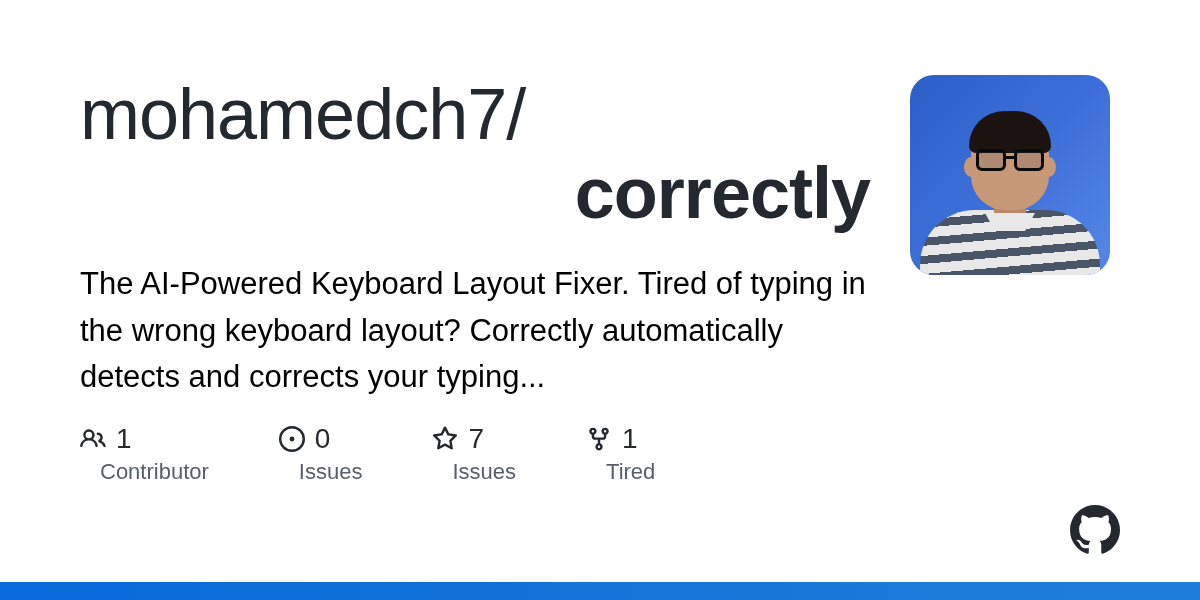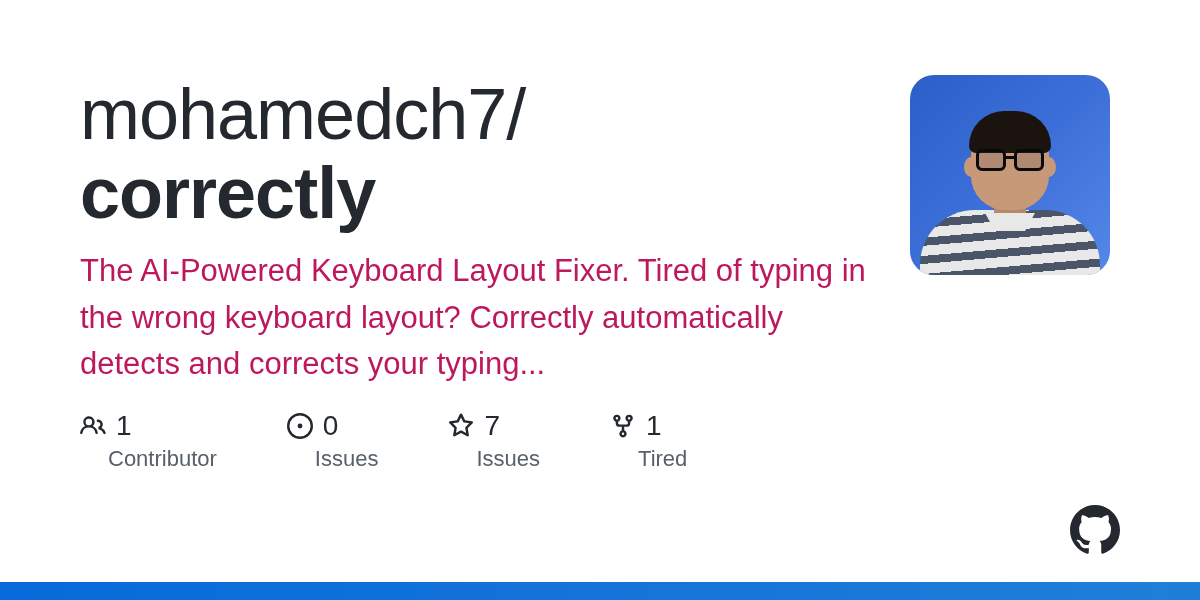--- a/index.html
+++ b/index.html
@@ -22,34 +22,35 @@
     }
     .main-content {
       flex: 1;
       max-width: 790px;
     }
     .repo-title {
       font-size: 72px;
       line-height: 1.1;
       color: #24292f;
       font-weight: 400;
-      margin-bottom: 15px;
+      margin-bottom: 28px;
       letter-spacing: -1px;
     }
     .repo-owner {
       font-weight: 400;
     }
     .repo-name {
       font-weight: 600;
       display: block;
+      text-align: right;
     }
     .description {
       font-size: 31px;
       line-height: 1.5;
-      color: #be185d;
+      color: #000000;
       margin-bottom: 22px;
     }
     .stats-row {
       display: flex;
       gap: 70px;
     }
     .stat-item {
       display: flex;
       flex-direction: column;
     }
@@ -65,21 +66,21 @@
     }
     .stat-count {
       font-size: 28px;
       color: #24292f;
       font-weight: 400;
     }
     .stat-label {
       font-size: 22px;
       color: #57606a;
       margin-top: 4px;
-      margin-left: 28px;
+      margin-left: 20px;
     }
     .avatar-section {
       flex-shrink: 0;
     }
     .avatar {
       width: 200px;
       height: 200px;
       border-radius: 24px;
       background: linear-gradient(135deg, #2b5fc7 0%, #3d6fd8 50%, #5588e8 100%);
       position: relative;

